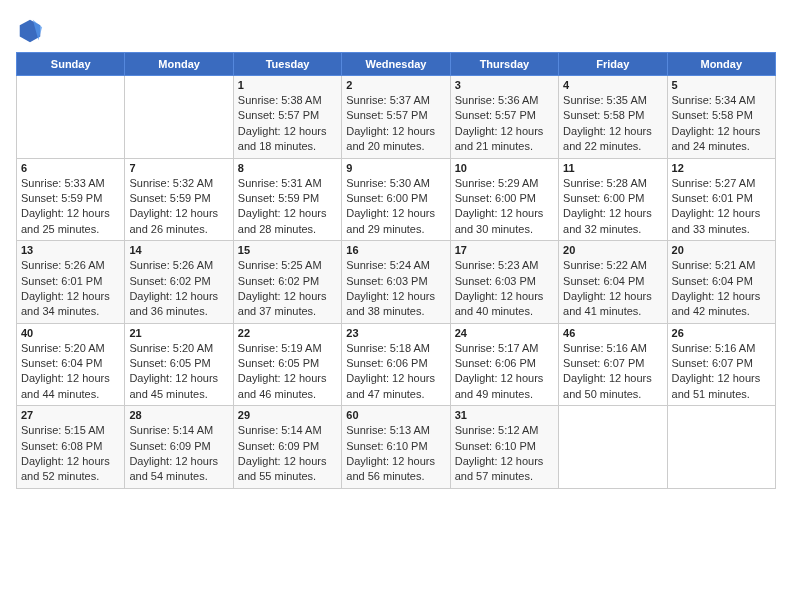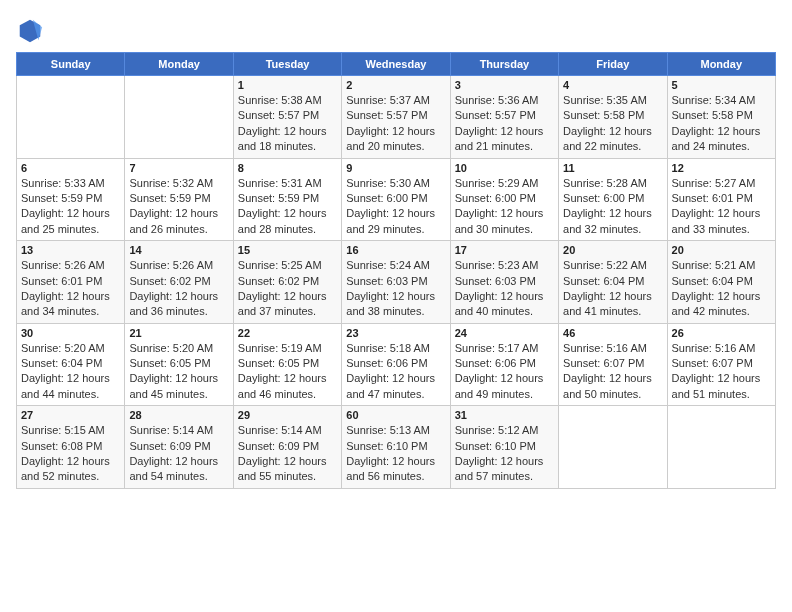--- a/index.html
+++ b/index.html
@@ -203,21 +203,21 @@
             <span class="day-num">20</span>
             <div class="day-info">Sunrise: 5:22 AM<br>Sunset: 6:04 PM<br>Daylight: 12 hours and 41 minutes.</div>
           </td>
           <td>
             <span class="day-num">20</span>
             <div class="day-info">Sunrise: 5:21 AM<br>Sunset: 6:04 PM<br>Daylight: 12 hours and 42 minutes.</div>
           </td>
         </tr>
         <tr>
           <td>
-            <span class="day-num">30</span>
+            <span class="day-num">40</span>
             <div class="day-info">Sunrise: 5:20 AM<br>Sunset: 6:04 PM<br>Daylight: 12 hours and 44 minutes.</div>
           </td>
           <td>
             <span class="day-num">21</span>
             <div class="day-info">Sunrise: 5:20 AM<br>Sunset: 6:05 PM<br>Daylight: 12 hours and 45 minutes.</div>
           </td>
           <td>
             <span class="day-num">22</span>
             <div class="day-info">Sunrise: 5:19 AM<br>Sunset: 6:05 PM<br>Daylight: 12 hours and 46 minutes.</div>
           </td>

